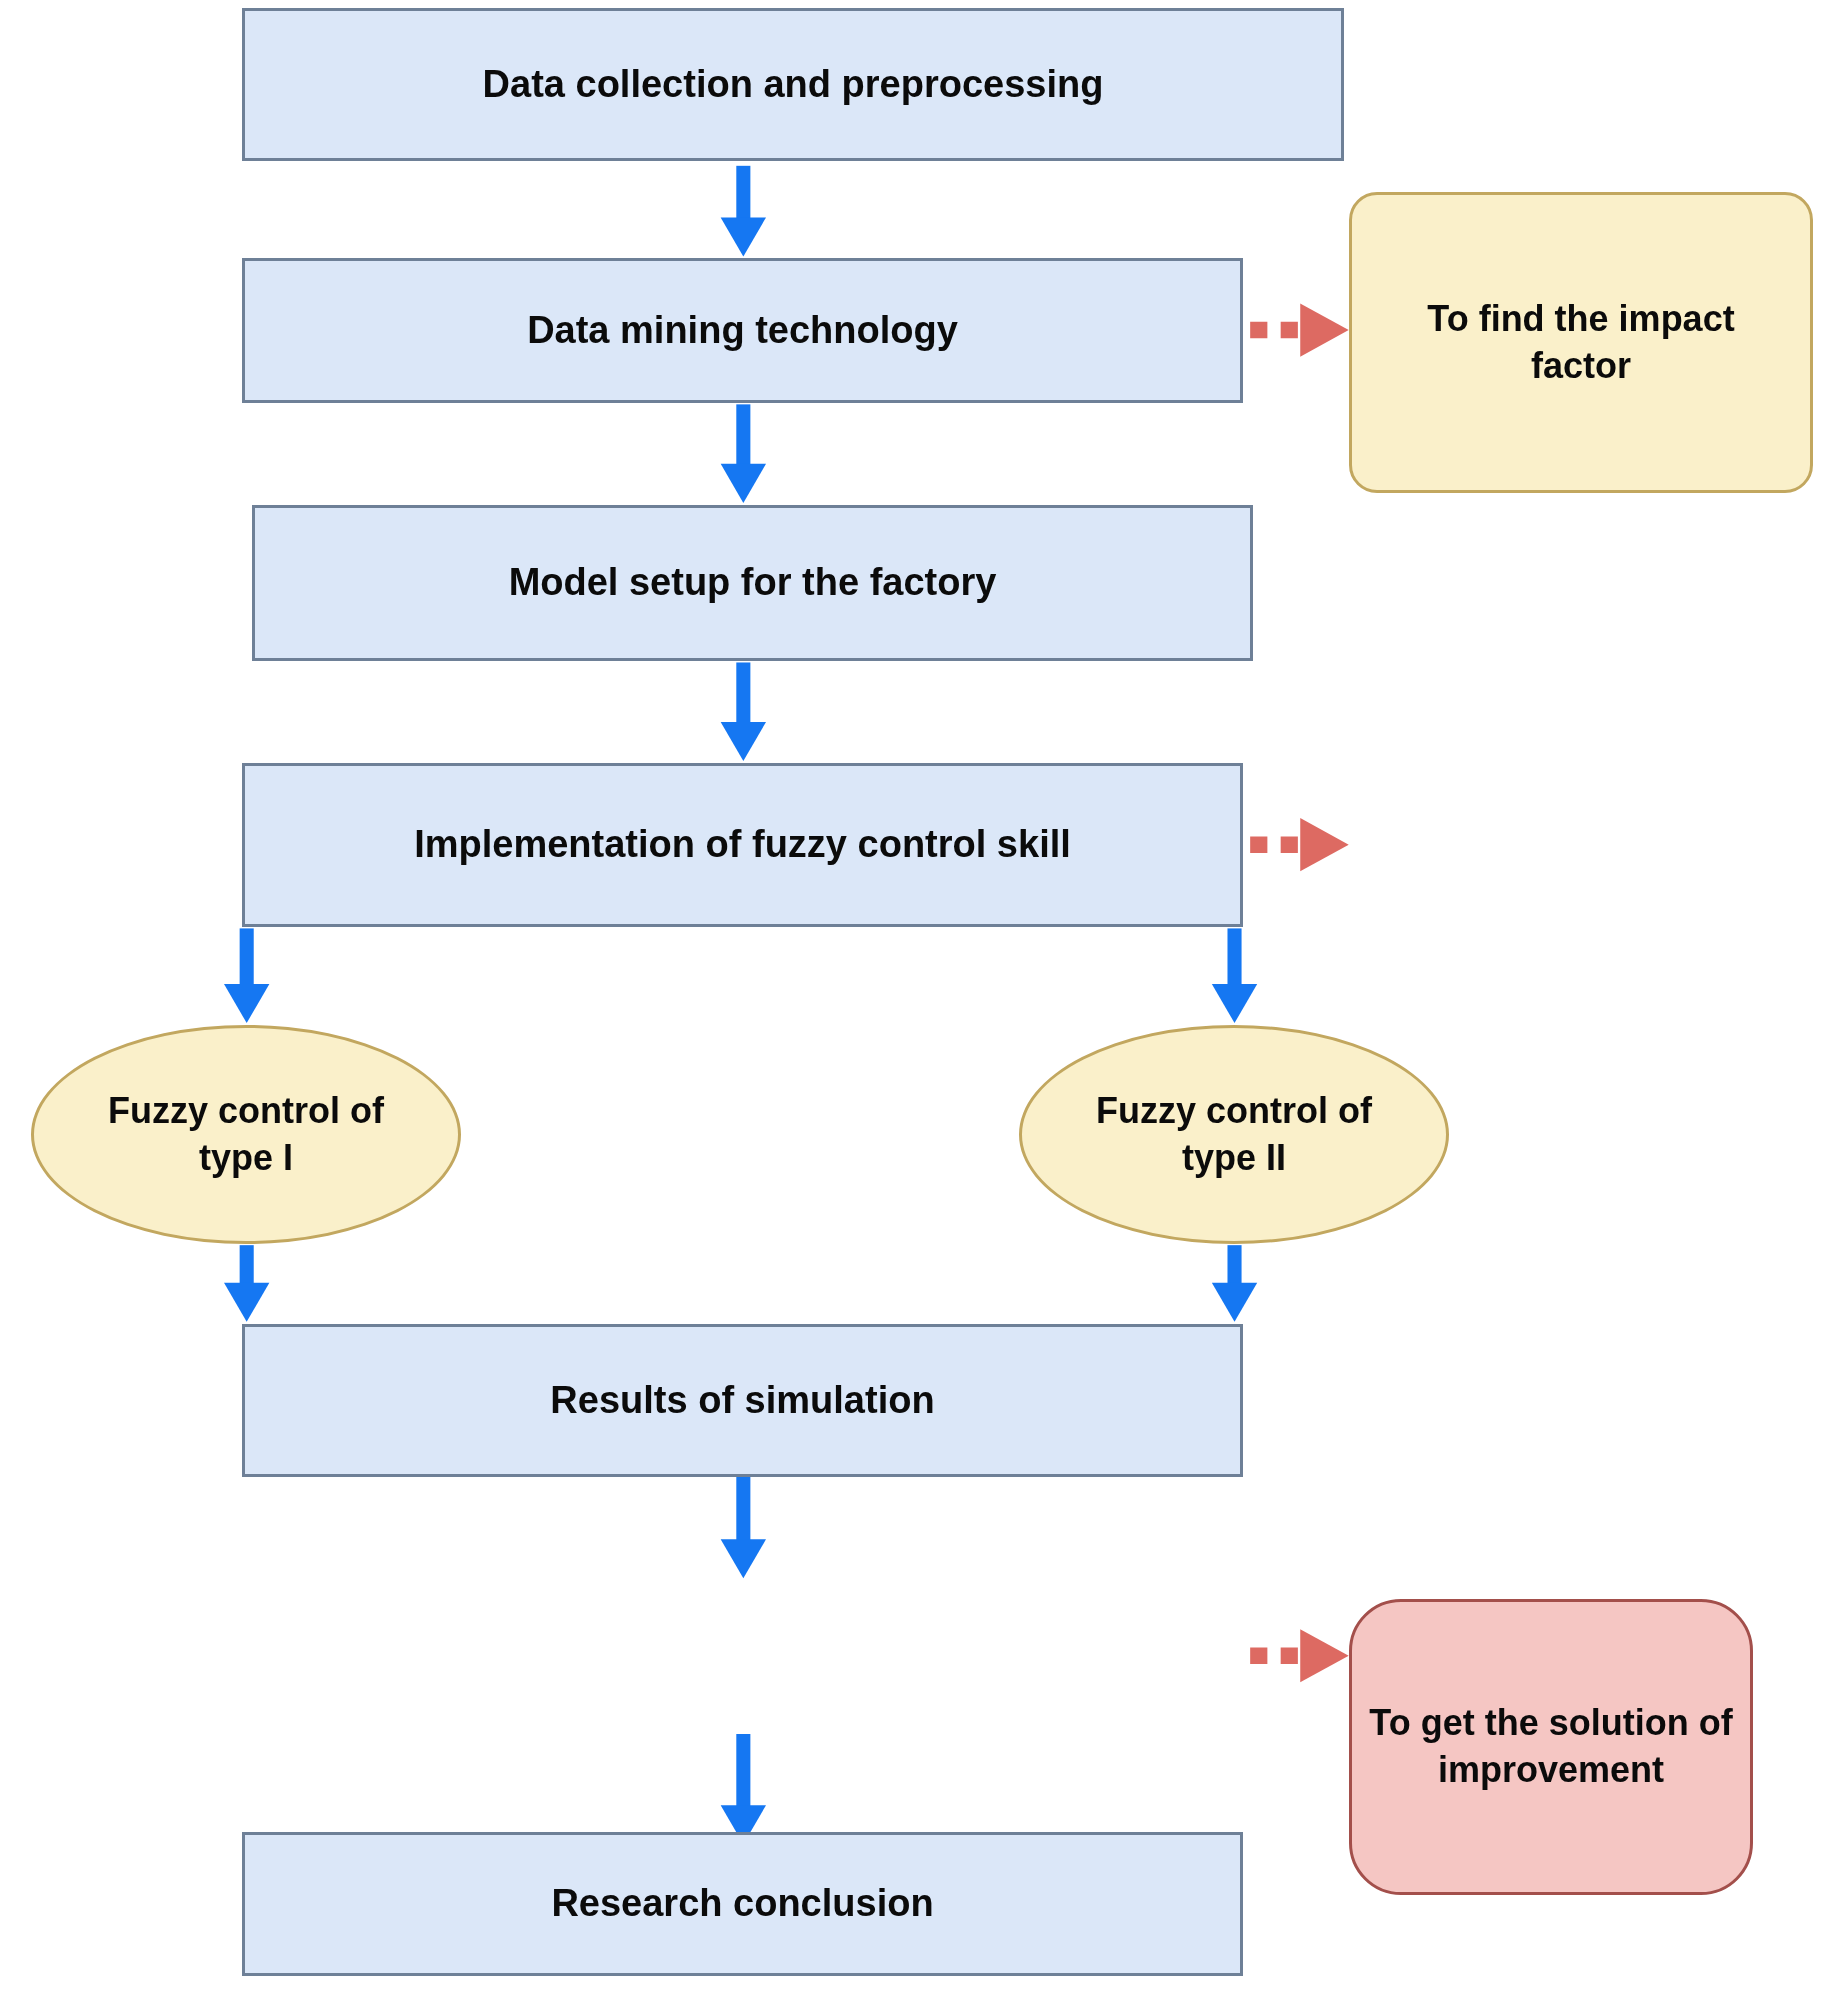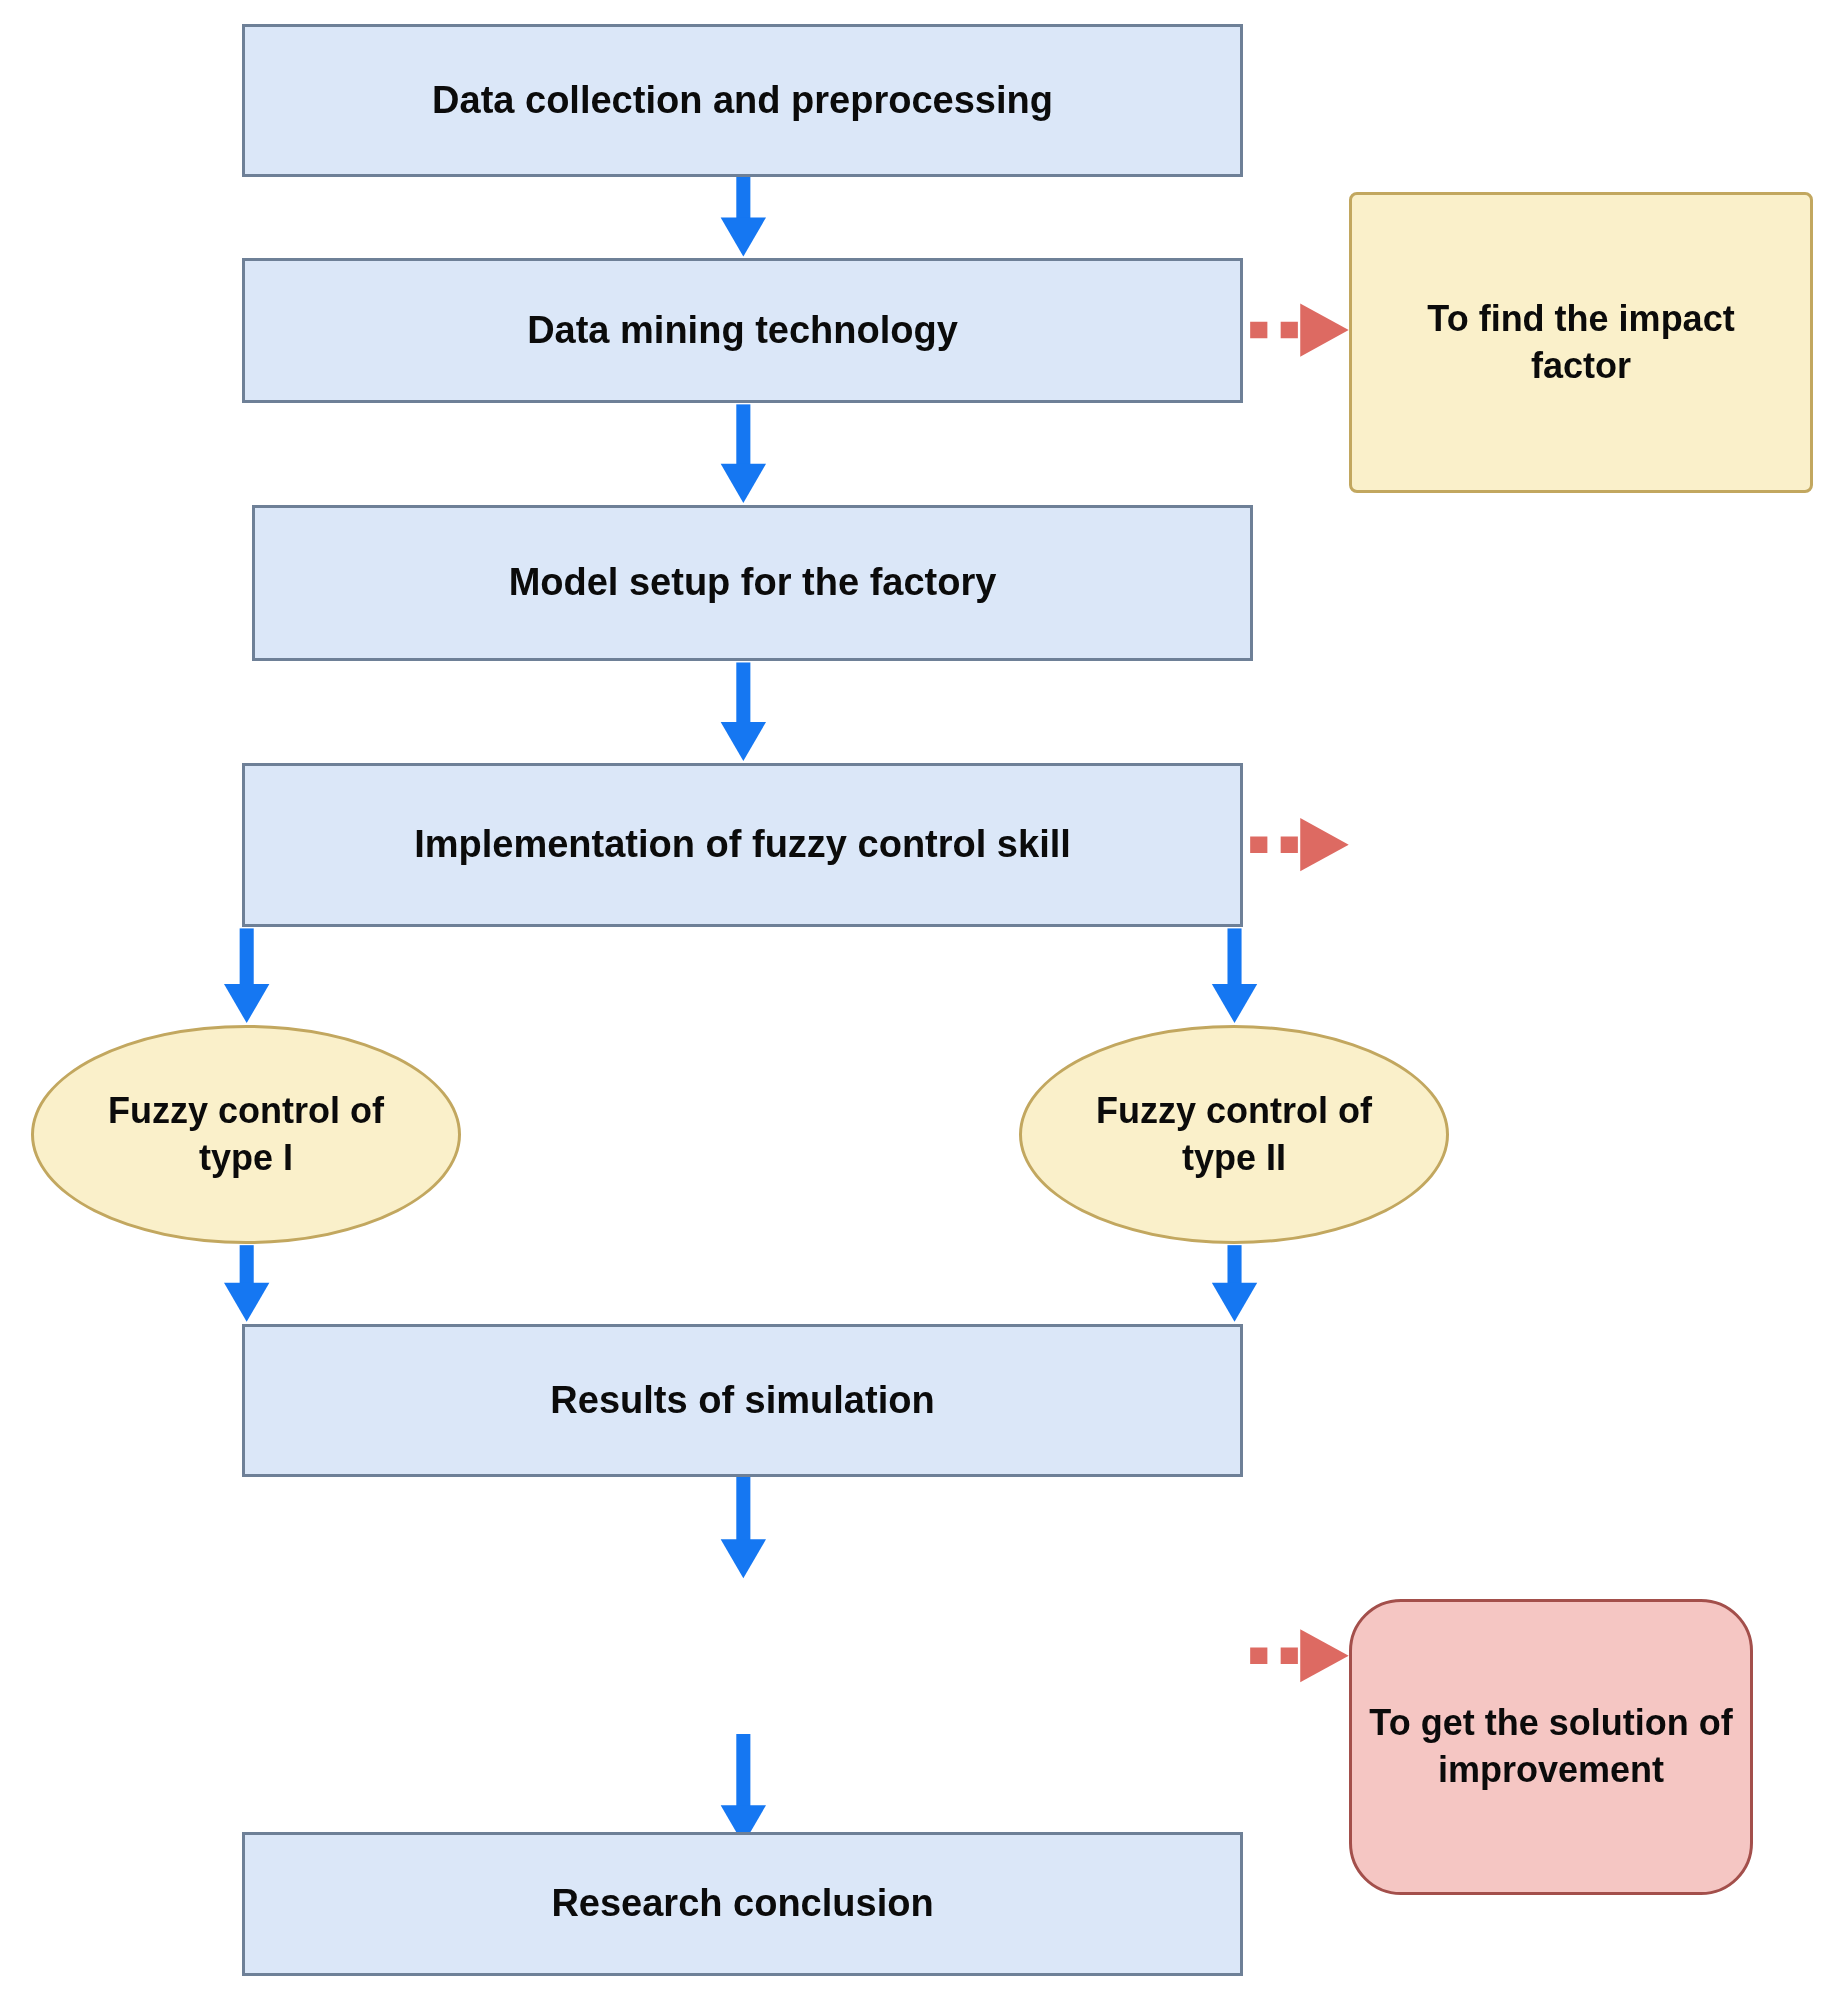--- a/index.html
+++ b/index.html
@@ -30,21 +30,21 @@
     line-height: 1.3;
   }
   .process {
     background: var(--process-fill, #dbe7f8);
     border: 3.9px solid var(--process-stroke, #6e8097);
     font-size: 38px;
   }
   .note {
     background: var(--note-fill, #faf0ca);
     border: 3.1px solid var(--note-stroke, #c2a75f);
-    border-radius: 8px;
+    border-radius: 28px;
     font-size: 36px;
     padding: 0 39px;
   }
   .alert {
     background: var(--alert-fill, #f5c6c3);
     border: 3.9px solid var(--alert-stroke, #a34f4b);
     border-radius: 52px;
     font-size: 36px;
     padding: 0 15.6px;
   }
@@ -121,21 +121,21 @@
     <g>
       <line class="dash-shaft" x1="1598" y1="1080" x2="1666" y2="1080"></line>
       <polygon class="dash-head" points="1662,1046 1662,1114 1724,1080"></polygon>
     </g>
     <g>
       <line class="dash-shaft" x1="1598" y1="2117" x2="1666" y2="2117"></line>
       <polygon class="dash-head" points="1662,2083 1662,2151 1724,2117"></polygon>
     </g>
   </svg>
 
-  <div class="node process" style="left:242px; top:24px; width:1001px; height:153px">
+  <div class="node process" style="left:242px; top:8px; width:1102px; height:153px">
     <span class="label">Data collection and preprocessing</span>
   </div>
 
   <div class="node process" style="left:242px; top:258px; width:1001px; height:145px">
     <span class="label">Data mining technology</span>
   </div>
 
   <div class="node process" style="left:252px; top:505px; width:1001px; height:156px">
     <span class="label">Model setup for the factory</span>
   </div>

